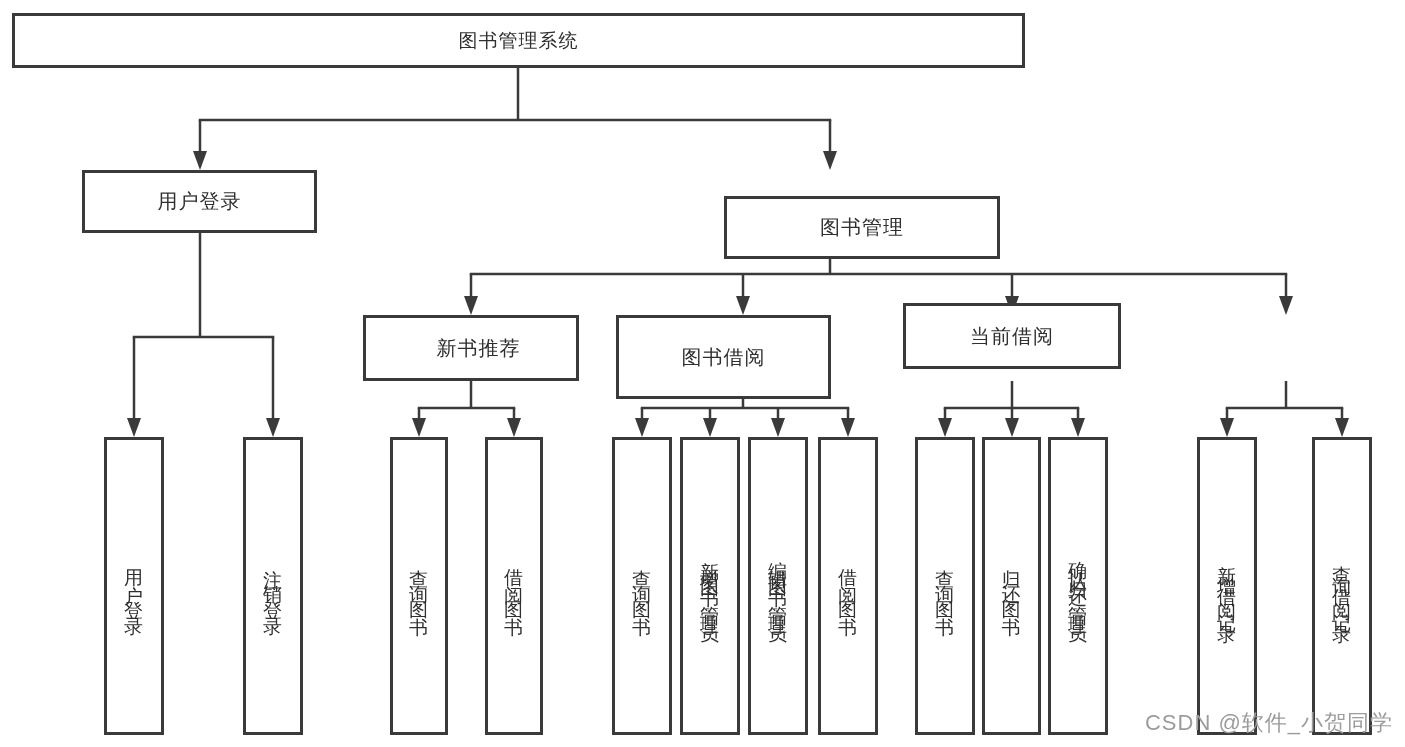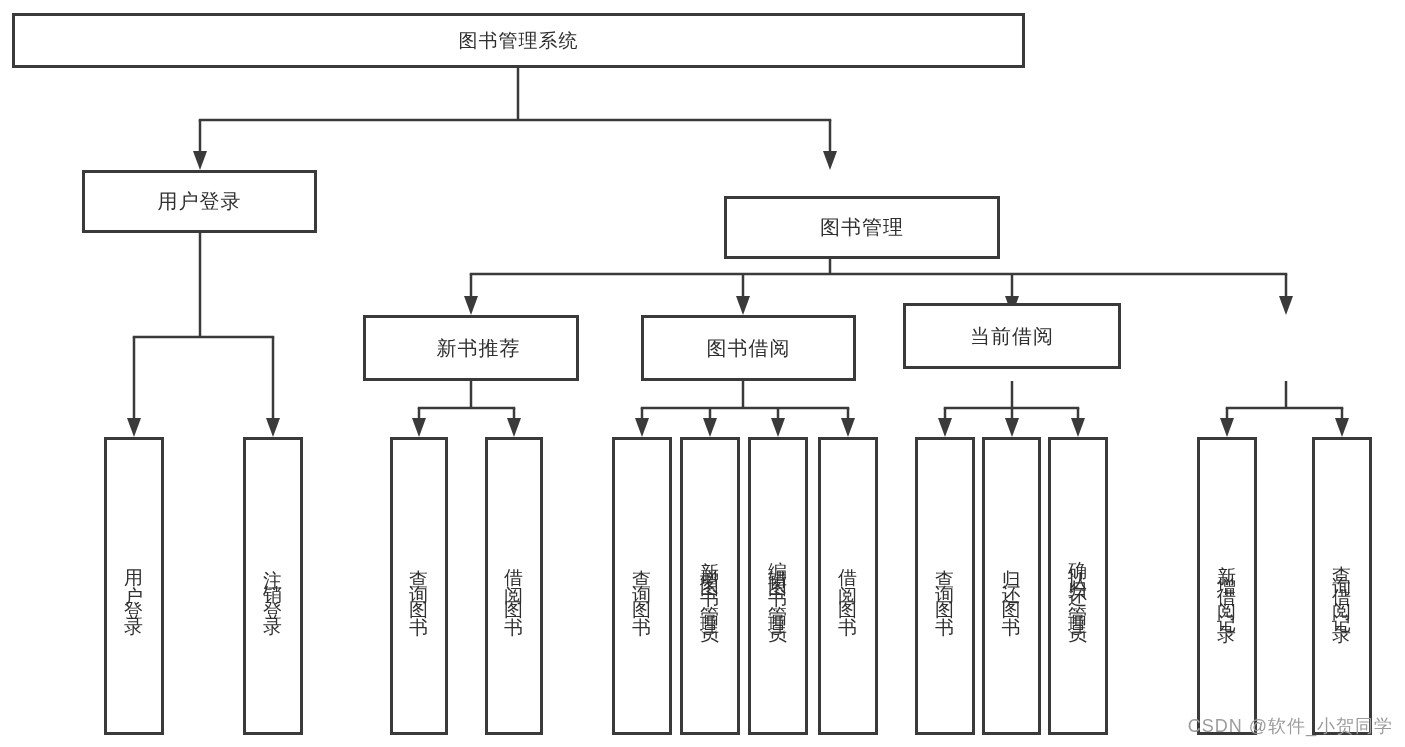--- a/index.html
+++ b/index.html
@@ -35,21 +35,21 @@
     writing-mode:vertical-rl;
     font-size:19px;
     letter-spacing:16px;
     line-height:1;
   }
   .leaf.med span{letter-spacing:12px;}
   .leaf.long span{letter-spacing:9px;}
   #watermark{
     position:absolute;
     right:12px;bottom:9px;
-    font-size:18px;
+    font-size:22px;
     color:#9c9c9c;
     letter-spacing:1px;
     white-space:nowrap;
     padding-left:36px;
   }
 </style>
 </head>
 <body>
 
 <div id="stage">
@@ -117,21 +117,21 @@
         <polygon points="1335,418 1349,418 1342,437" stroke="none"></polygon>
     </g>
   </svg>
 
   <div class="box title" style="left:12px;top:13px;width:1013px;height:55px;">图书管理系统</div>
 
   <div class="box" style="left:82px;top:170px;width:235px;height:63px;">用户登录</div>
   <div class="box" style="left:724px;top:170px;width:276px;height:63px;margin-top:26px;">图书管理</div>
 
   <div class="box" style="left:363px;top:315px;width:216px;height:66px;padding-left:15px;">新书推荐</div>
-  <div class="box" style="left:641px;top:315px;width:215px;height:66px;">图书借阅</div>
+  <div class="box" style="left:616px;top:315px;width:215px;height:84px;">图书借阅</div>
   <div class="box" style="left:903px;top:303px;width:218px;height:66px;">当前借阅</div>
 
   <div class="leaf" style="left:104px;">
     <span>用户登录</span>
     </div>
   <div class="leaf" style="left:243px;">
     <span>注销登录</span>
     </div>
 
   <div class="leaf" style="left:390px;width:58px;">

